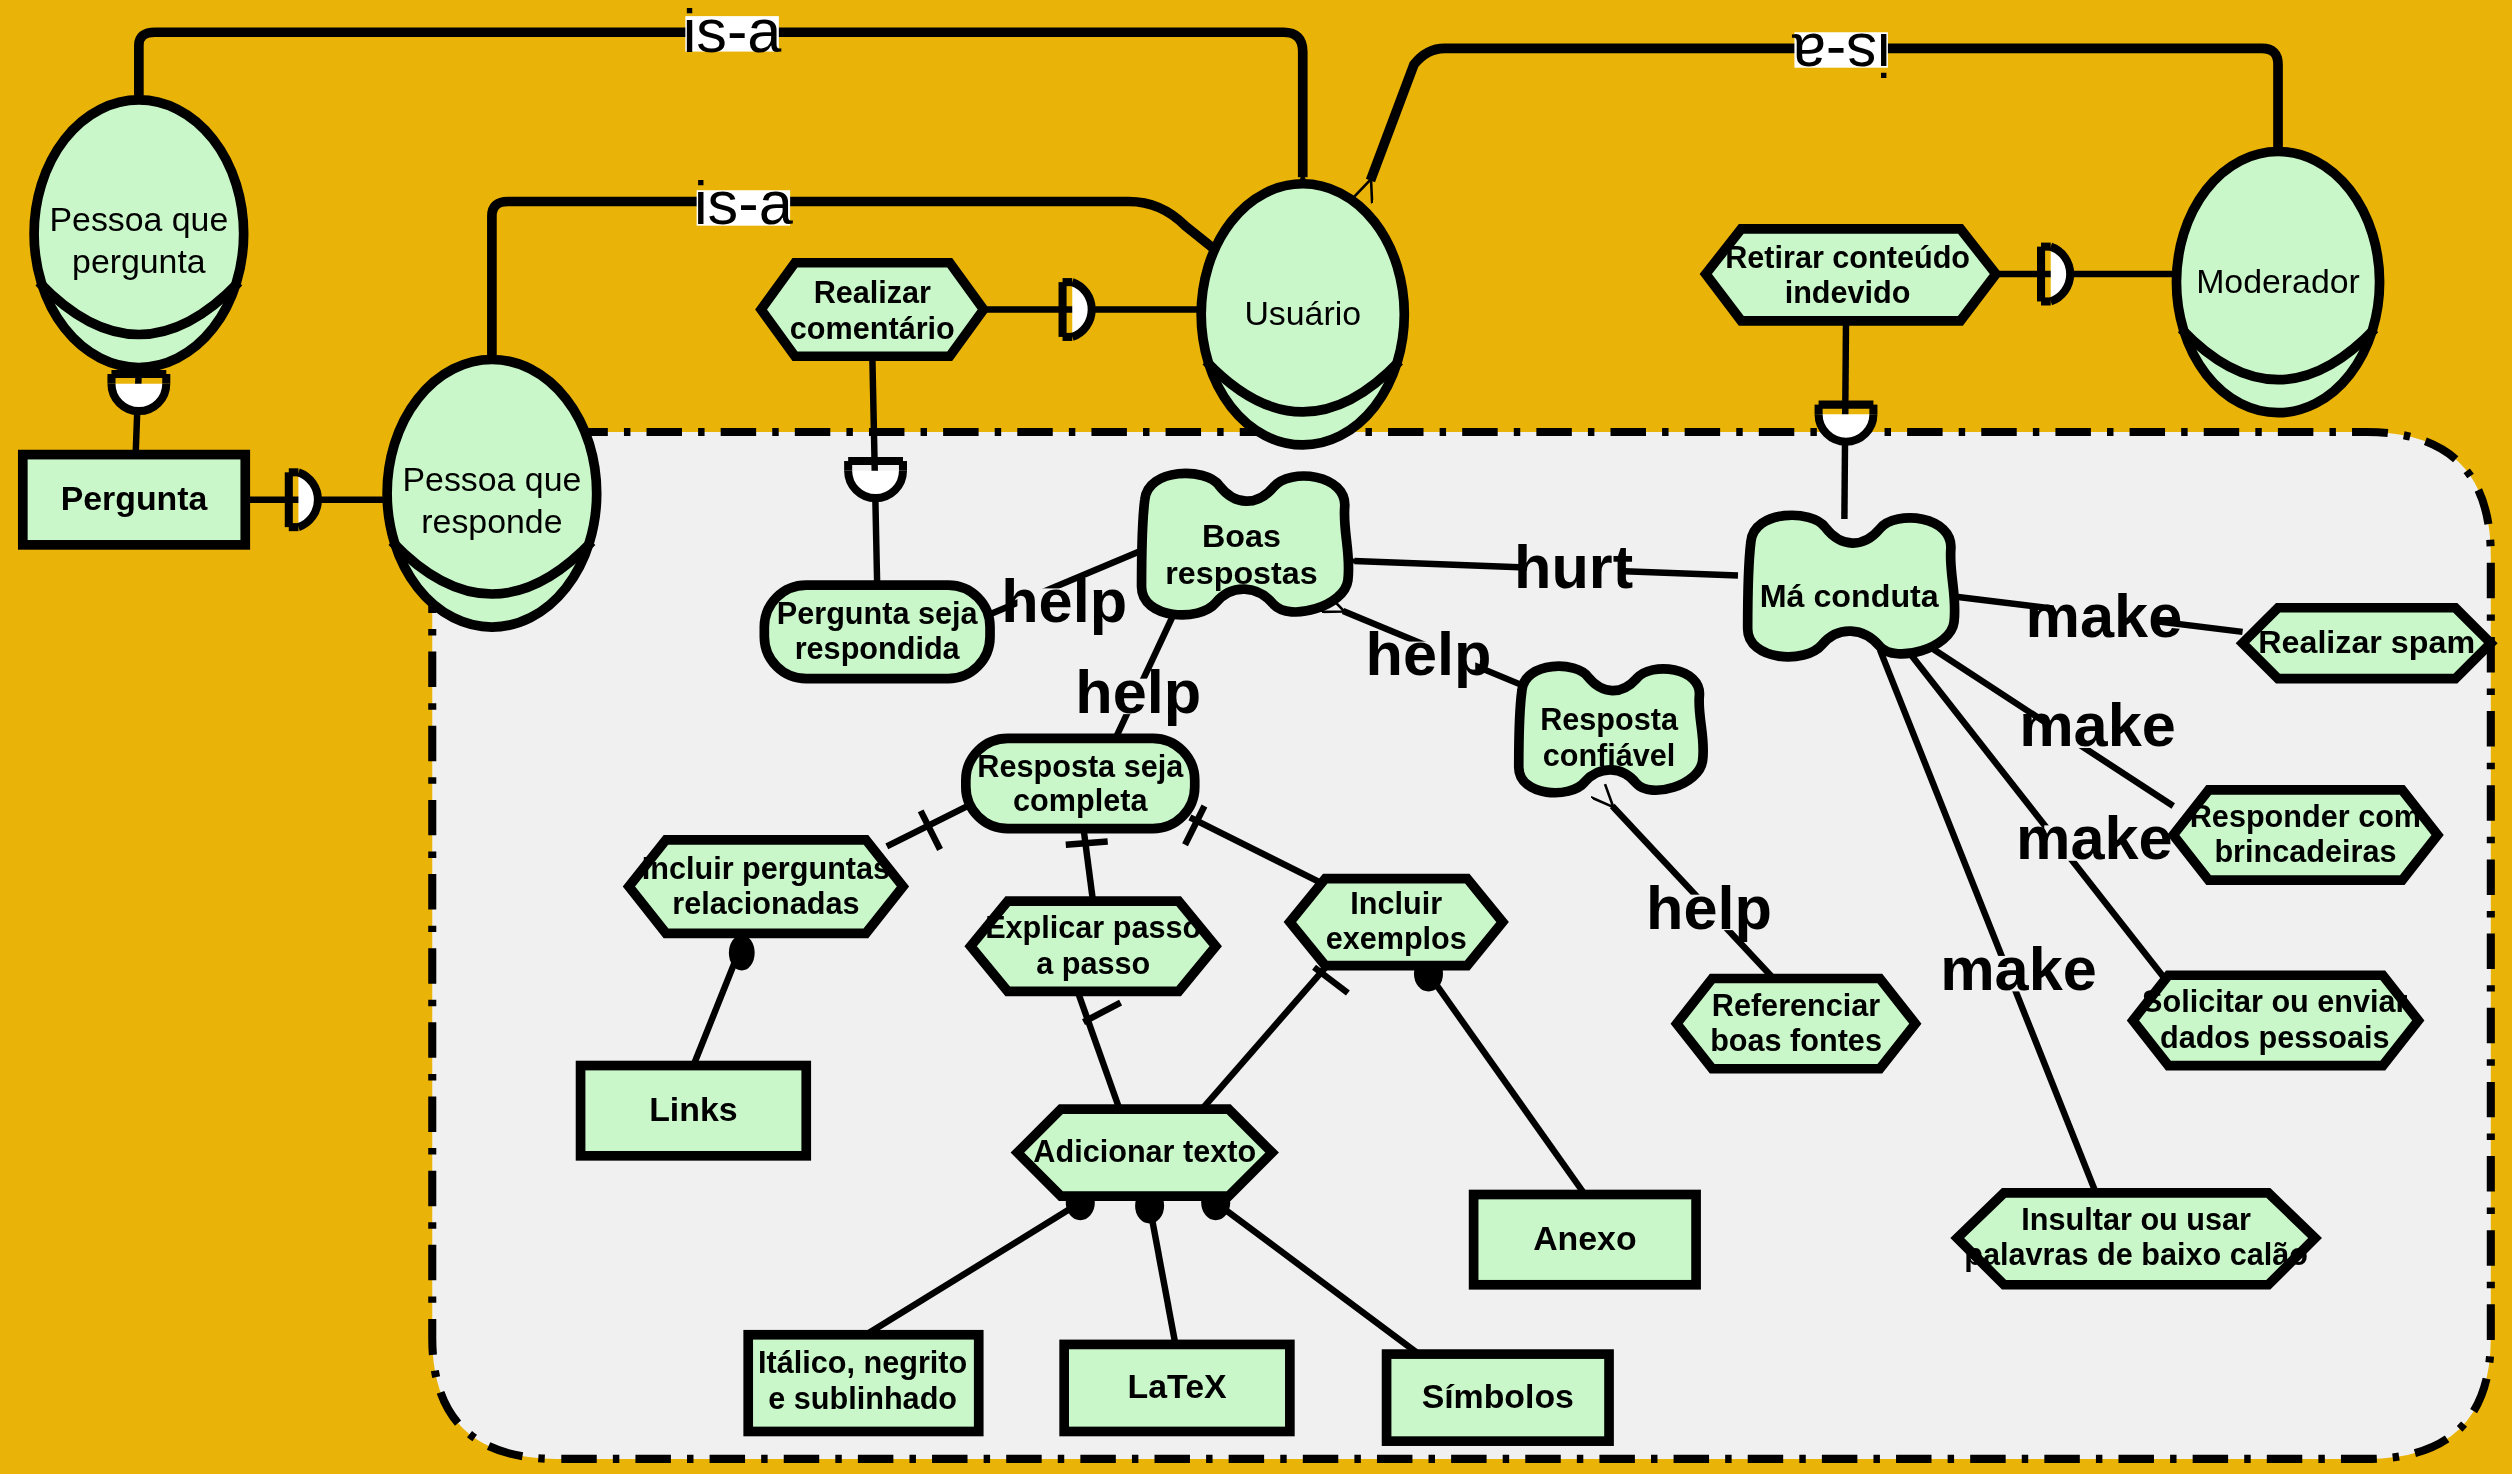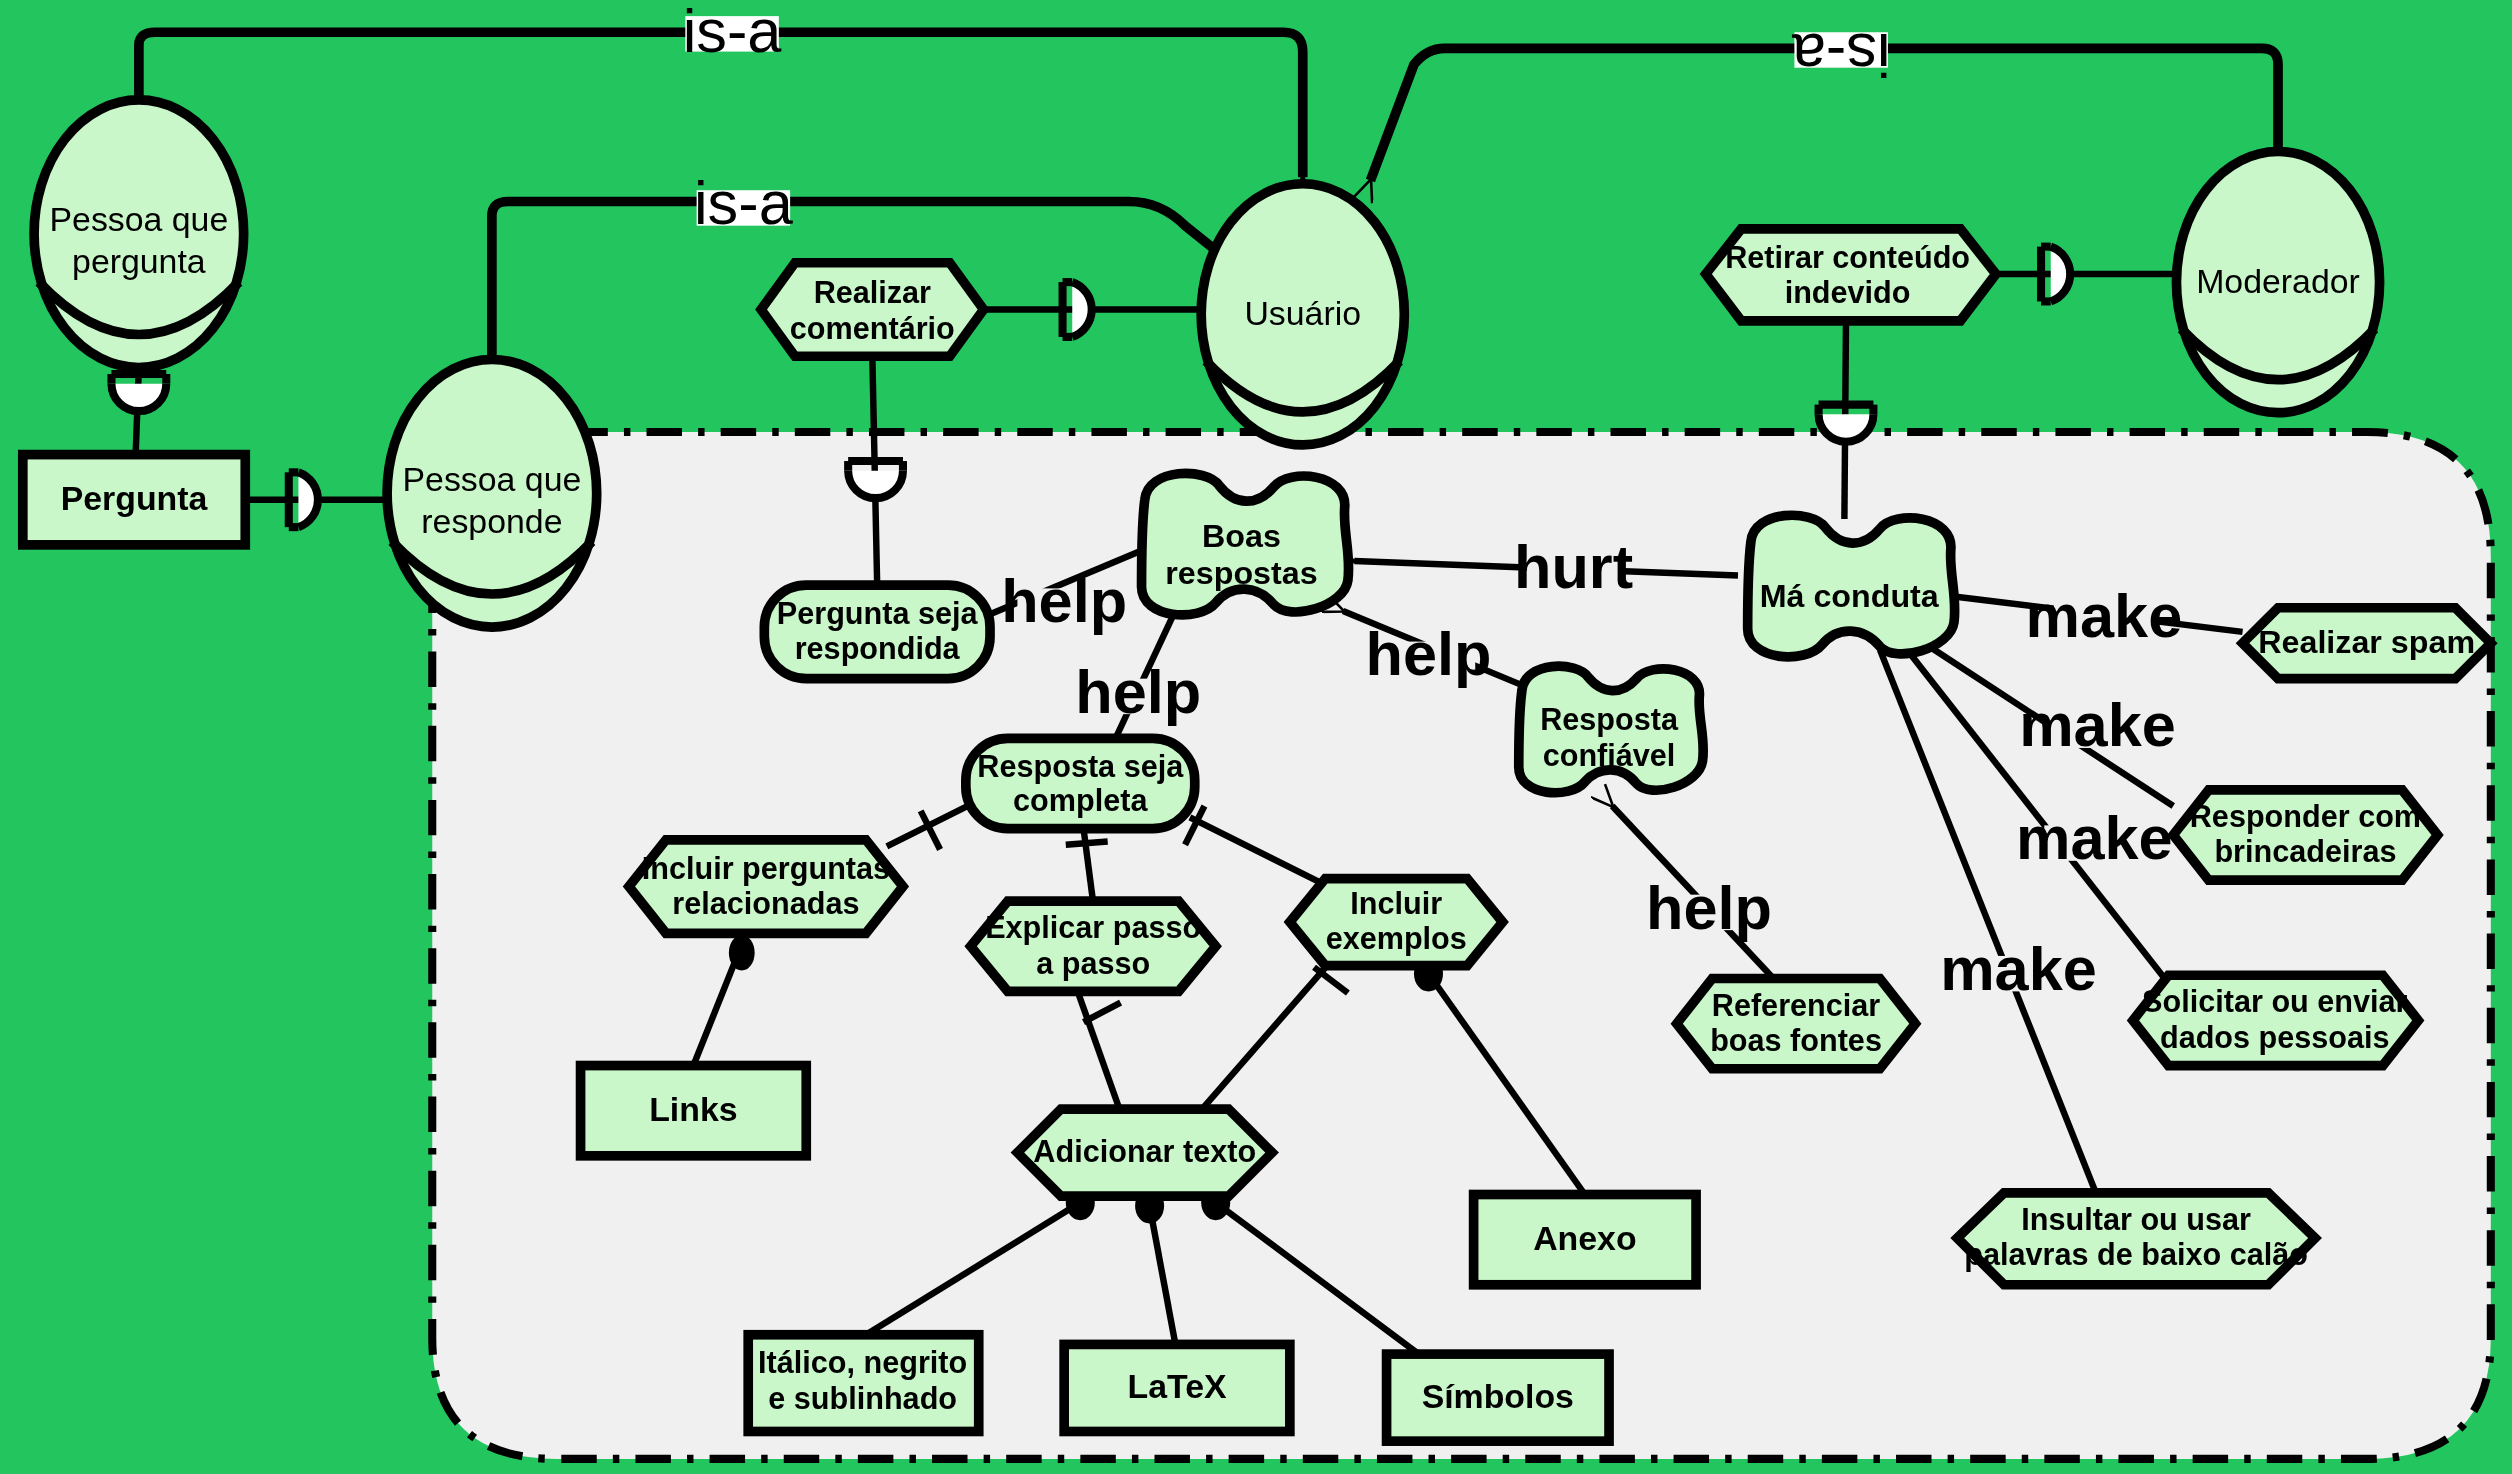--- a/index.html
+++ b/index.html
@@ -1,17 +1,17 @@
 <!DOCTYPE html>
 <html style="font-size:9.7px"><head>
 <meta charset="utf-8">
 <style>
   html,body{margin:0;padding:0;background:#ffffff;}
   body{font-family:"Liberation Sans",sans-serif;}
-  #stage{position:relative;width:2512px;height:1475px;background:#22c55e;overflow:hidden;}
+  #stage{position:relative;width:2512px;height:1475px;background:#eab308;overflow:hidden;}
   svg{display:block;}
   .nd-label{font-family:"Liberation Sans",sans-serif;fill:#000;text-anchor:middle;dominant-baseline:middle;}
   .lbl-bold{font-weight:bold;}
   .lbl-reg{font-weight:normal;}
   .edge{fill:none;stroke:#000;stroke-width:4;}
   .edge-thick{fill:none;stroke:#000;stroke-width:6;}
   .link-lbl{font-family:"Liberation Sans",sans-serif;fill:#000;text-anchor:middle;dominant-baseline:middle;font-size:38px;font-weight:bold;}
   .isa-lbl{font-family:"Liberation Sans",sans-serif;fill:#000;text-anchor:middle;dominant-baseline:middle;font-size:38px;font-weight:normal;}
 </style>
 </head>

